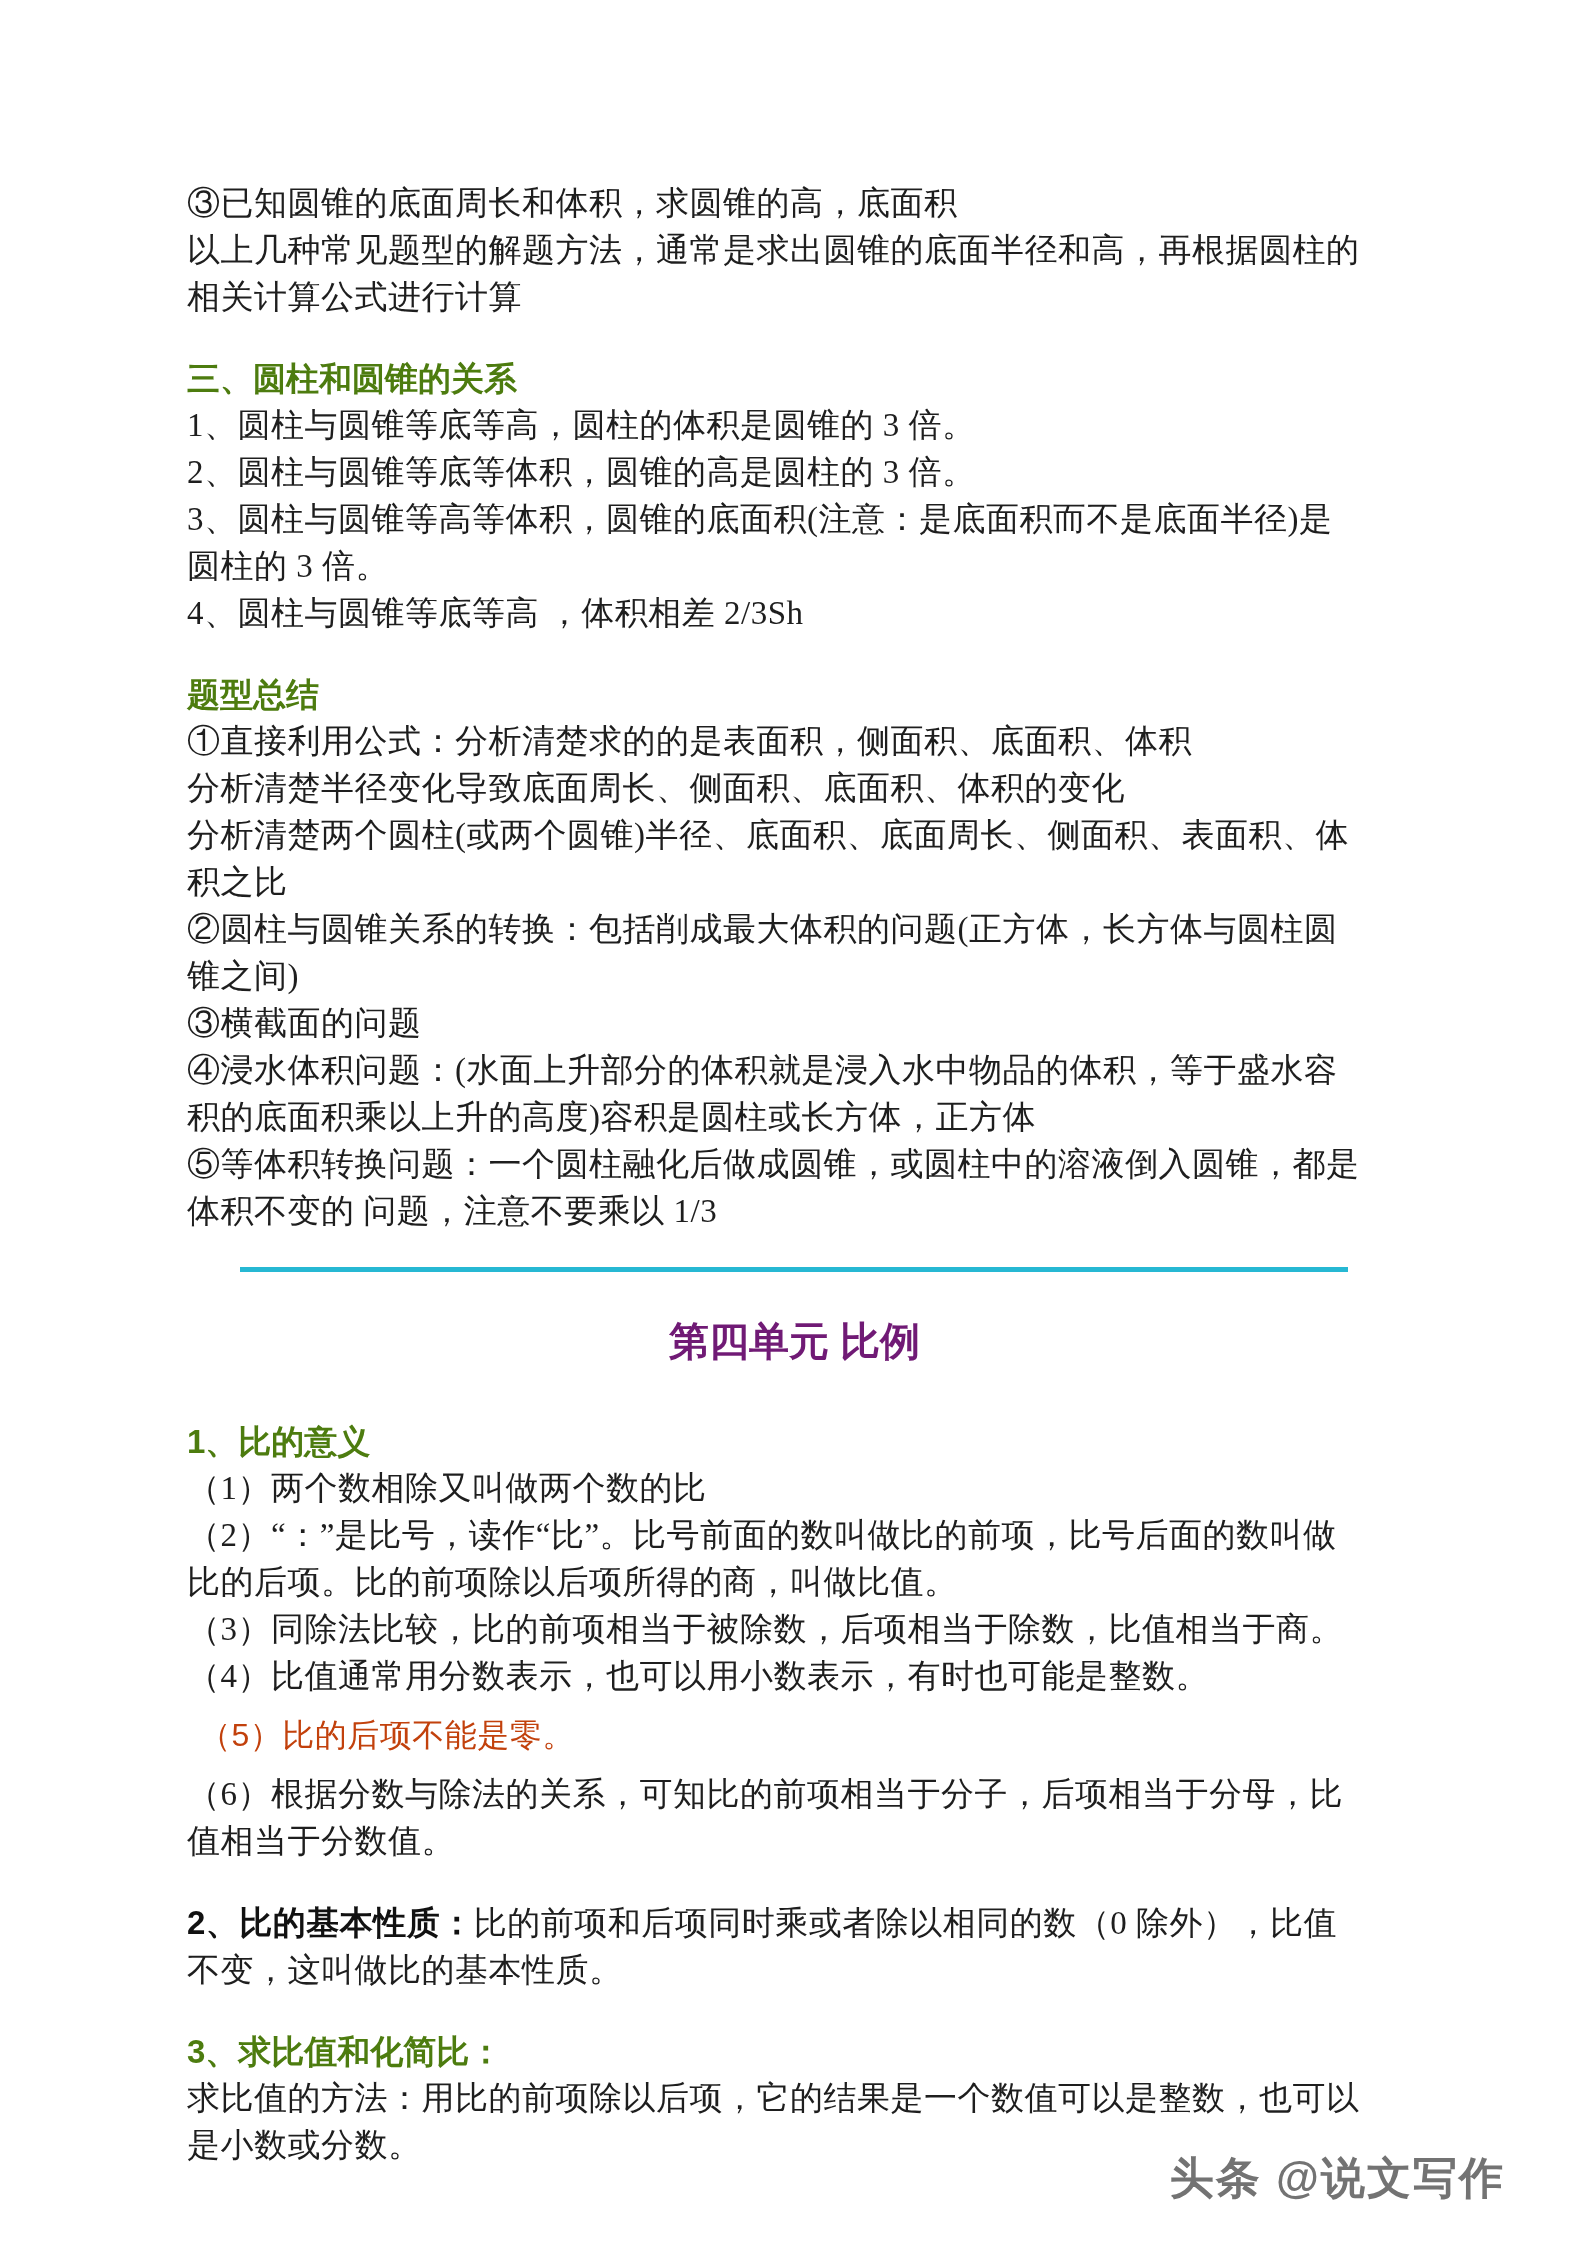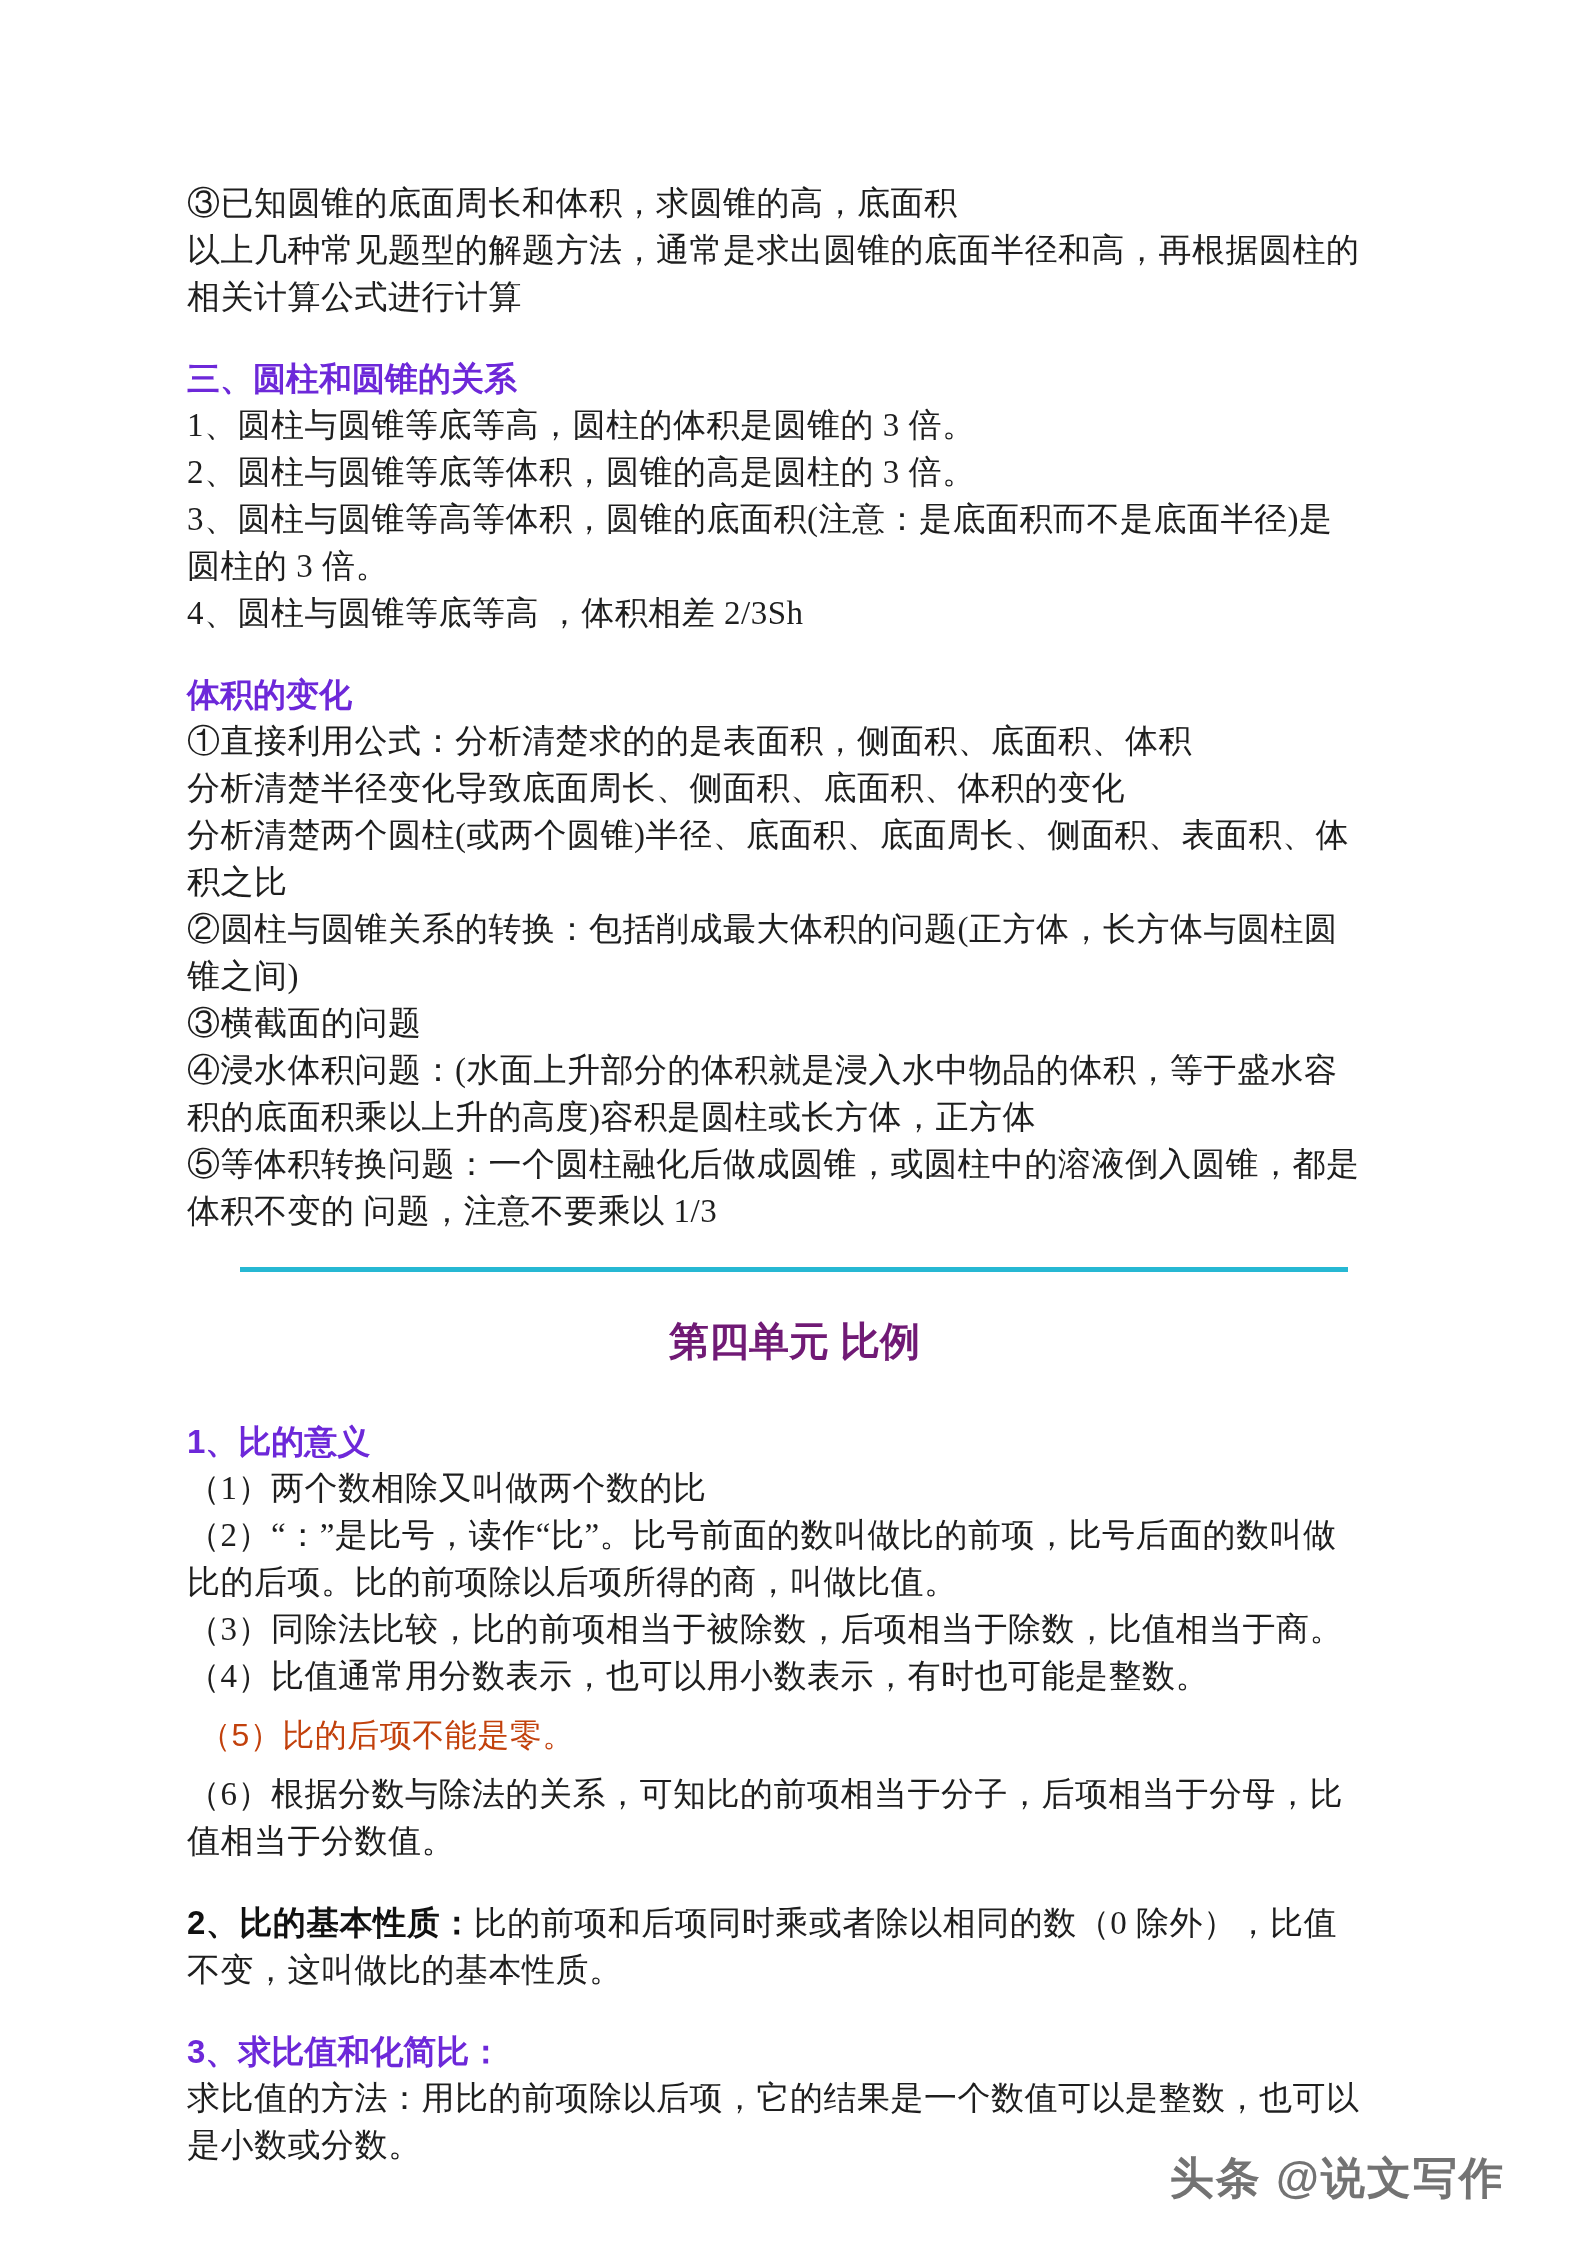--- a/index.html
+++ b/index.html
@@ -20,21 +20,21 @@
     line-height: 47px;
     white-space: pre-line;
     letter-spacing: 0.5px;
   }
   .sec-heading {
     margin: 34px 0 0 0;
     font-family: "Liberation Sans", "DejaVu Sans", sans-serif;
     font-weight: bold;
     font-size: 33px;
     line-height: 47px;
-    color: #6d28d9;
+    color: #4d7c0f;
     white-space: pre-line;
   }
   .divider {
     border: none;
     height: 5px;
     background: #26b8d3;
     width: 1108px;
     margin: 32px 0 0 53px;
   }
   .unit-title {
@@ -89,21 +89,21 @@
 以上几种常见题型的解题方法，通常是求出圆锥的底面半径和高，再根据圆柱的
 相关计算公式进行计算</p>
 
   <h2 class="sec-heading">三、圆柱和圆锥的关系</h2>
   <p class="body-text">1、圆柱与圆锥等底等高，圆柱的体积是圆锥的 3 倍。
 2、圆柱与圆锥等底等体积，圆锥的高是圆柱的 3 倍。
 3、圆柱与圆锥等高等体积，圆锥的底面积(注意：是底面积而不是底面半径)是
 圆柱的 3 倍。
 4、圆柱与圆锥等底等高 ，体积相差 2/3Sh</p>
 
-  <h2 class="sec-heading">体积的变化</h2>
+  <h2 class="sec-heading">题型总结</h2>
   <p class="body-text">①直接利用公式：分析清楚求的的是表面积，侧面积、底面积、体积
 分析清楚半径变化导致底面周长、侧面积、底面积、体积的变化
 分析清楚两个圆柱(或两个圆锥)半径、底面积、底面周长、侧面积、表面积、体
 积之比
 ②圆柱与圆锥关系的转换：包括削成最大体积的问题(正方体，长方体与圆柱圆
 锥之间)
 ③横截面的问题
 ④浸水体积问题：(水面上升部分的体积就是浸入水中物品的体积，等于盛水容
 积的底面积乘以上升的高度)容积是圆柱或长方体，正方体
 ⑤等体积转换问题：一个圆柱融化后做成圆锥，或圆柱中的溶液倒入圆锥，都是

